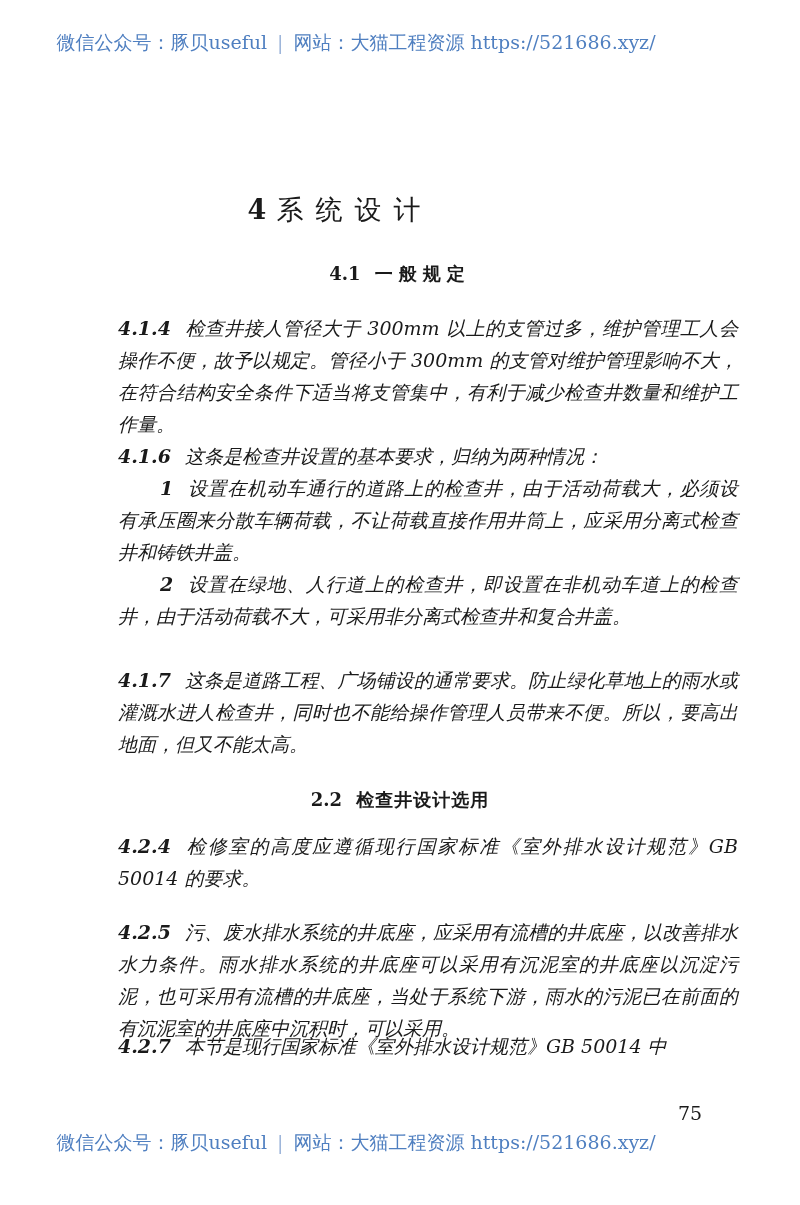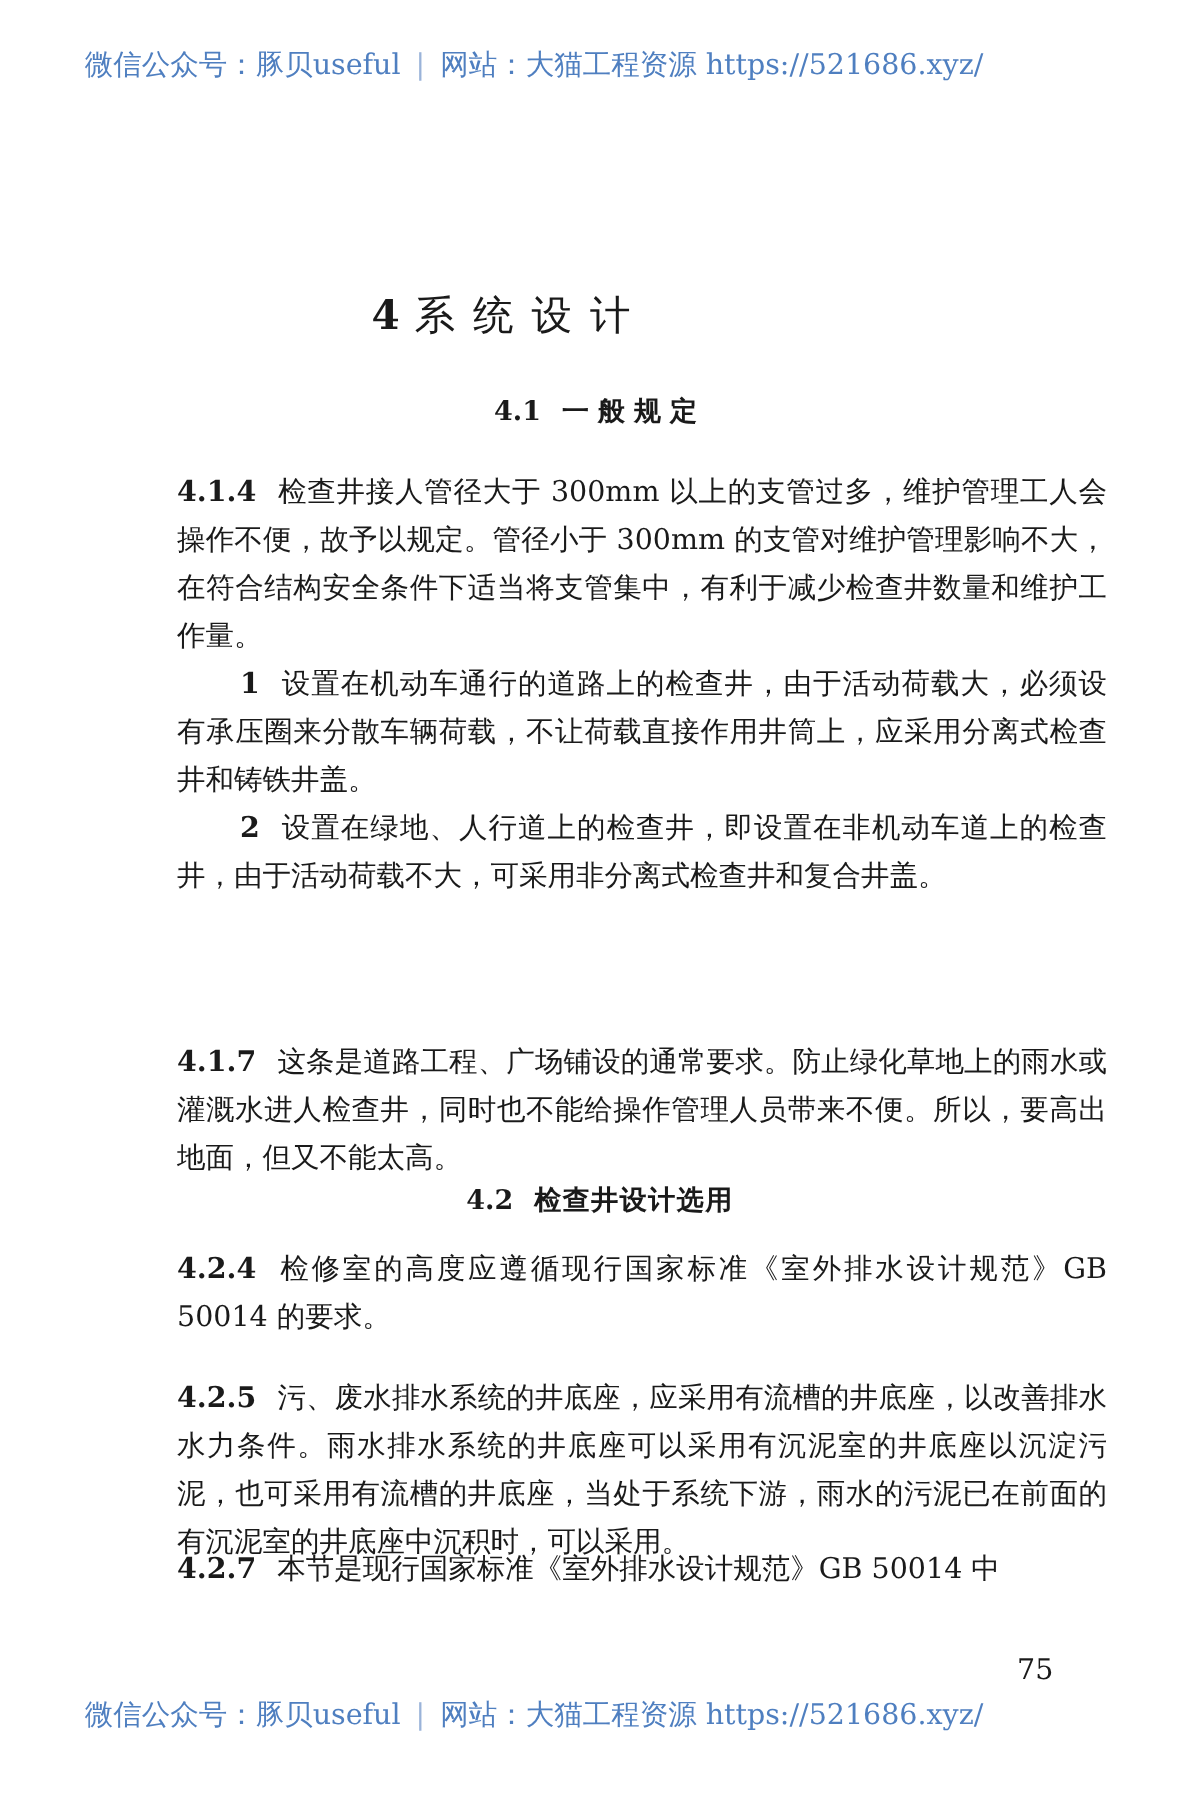--- a/index.html
+++ b/index.html
@@ -21,21 +21,21 @@
   }
   .chapter-title .num { font-weight: bold; margin-right: 10px; letter-spacing: 0; }
   .section-title {
     position: absolute; left: 0; width: 800px; text-align: center;
     font-size: 18px; font-weight: bold;
   }
   .st-41 { top: 262px; letter-spacing: 6px; }
   .st-42 { top: 788px; letter-spacing: 1px; }
   .section-title .num { margin-right: 14px; letter-spacing: 0; }
   .block { position: absolute; left: 118px; width: 620px; font-size: 19px; line-height: 32px; }
-  .block p { margin: 0; text-align: justify; text-align-last: left; }
+  .block p { margin: 0; text-align: justify; text-align-last: left; font-style: italic; }
   .clause { font-weight: bold; margin-right: 14px; }
   .item-num { font-weight: bold; margin-right: 14px; }
   .indent { text-indent: 42px; }
   .page-number {
     position: absolute; top: 1102px; left: 678px; font-size: 19px; 
   }
 </style>
 </head>
 <body>
 
@@ -49,30 +49,31 @@
 
 <div class="section-title st-41">
   <span class="num">4.1</span><span>一般规定</span>
 </div>
 
 <div class="block" style="top:312px;">
   <p><span class="clause">4.1.4</span><span>检查井接人管径大于 300mm 以上的支管过多，维护管理工人会操作不便，故予以规定。管径小于 300mm 的支管对维护管理影响不大，在符合结构安全条件下适当将支管集中，有利于减少检查井数量和维护工作量。</span></p>
 </div>
 
 <div class="block" style="top:440px;">
+  <p><span class="clause">4.1.6</span><span>这条是检查井设置的基本要求，归纳为两种情况：</span></p>
   <p class="indent"><span class="item-num">1</span><span>设置在机动车通行的道路上的检查井，由于活动荷载大，必须设有承压圈来分散车辆荷载，不让荷载直接作用井筒上，应采用分离式检查井和铸铁井盖。</span></p>
   <p class="indent"><span class="item-num">2</span><span>设置在绿地、人行道上的检查井，即设置在非机动车道上的检查井，由于活动荷载不大，可采用非分离式检查井和复合井盖。</span></p>
 </div>
 
-<div class="block" style="top:692px;">
+<div class="block" style="top:664px;">
   <p><span class="clause">4.1.7</span><span>这条是道路工程、广场铺设的通常要求。防止绿化草地上的雨水或灌溉水进人检查井，同时也不能给操作管理人员带来不便。所以，要高出地面，但又不能太高。</span></p>
 </div>
 
 <div class="section-title st-42">
-  <span class="num">4.2</span><span>检查井设计选用</span>
+  <span class="num">2.2</span><span>检查井设计选用</span>
 </div>
 
 <div class="block" style="top:830px;">
   <p><span class="clause">4.2.4</span><span>检修室的高度应遵循现行国家标准《室外排水设计规范》GB 50014 的要求。</span></p>
 </div>
 
 <div class="block" style="top:916px;">
   <p><span class="clause">4.2.5</span><span>污、废水排水系统的井底座，应采用有流槽的井底座，以改善排水水力条件。雨水排水系统的井底座可以采用有沉泥室的井底座以沉淀污泥，也可采用有流槽的井底座，当处于系统下游，雨水的污泥已在前面的有沉泥室的井底座中沉积时，可以采用。</span></p>
 </div>
 

